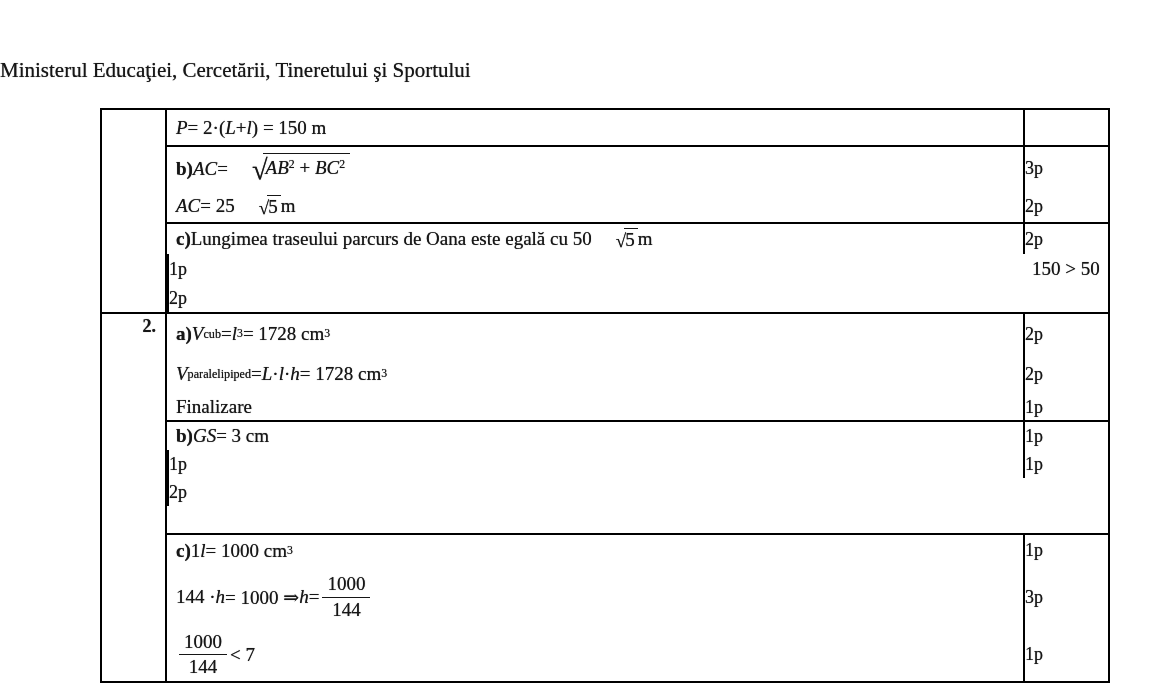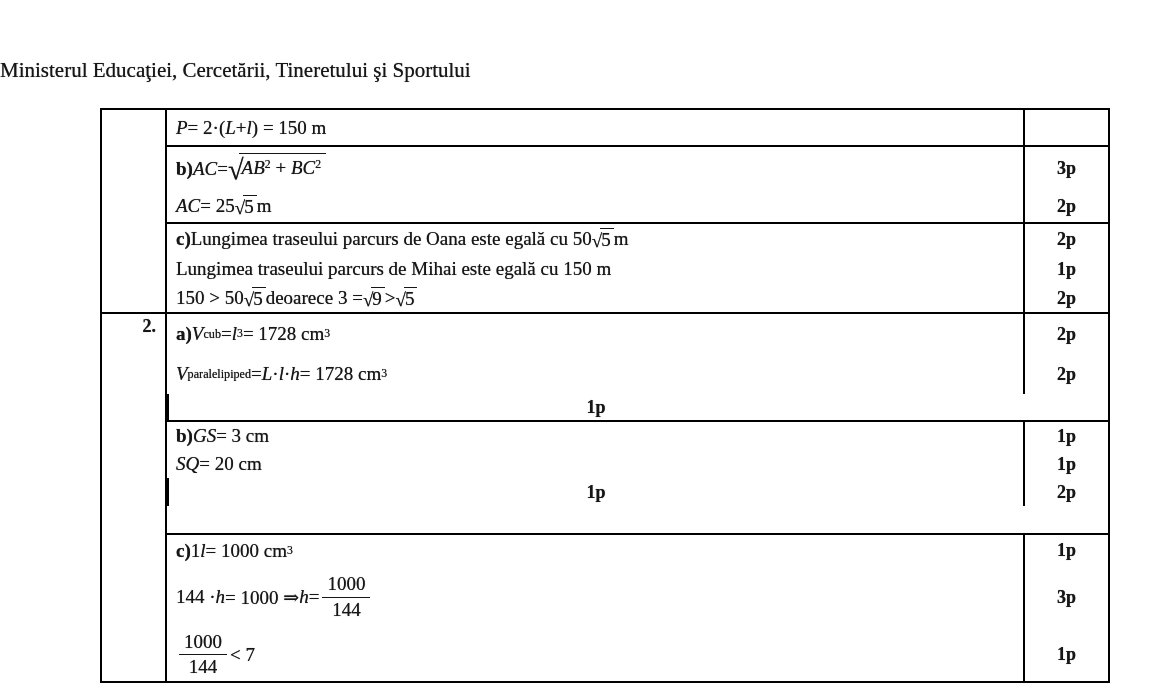--- a/index.html
+++ b/index.html
@@ -58,32 +58,32 @@
     padding-left: 9px;
     font-size: 19px;
     white-space: nowrap;
     overflow: hidden;
   }
   .pcell {
     box-sizing: border-box;
     border-left: 2px solid #000;
     display: flex;
     align-items: center;
-    justify-content: center;
-    font-weight: bold;
+    justify-content: flex-start;
+    font-weight: normal;
     font-size: 18px;
   }
 
   
   .mi { font-style: italic; }
   .mb { font-weight: bold; }
   sup { font-size: 0.62em; line-height: 0; vertical-align: 0.55em; }
   sub { font-size: 0.64em; line-height: 0; vertical-align: -0.28em; }
 
-  .sqrt { white-space: nowrap; }
+  .sqrt { white-space: nowrap; margin-left: 24px; }
   .rad  { display: inline-block; font-style: normal; line-height: 1; vertical-align: -0.06em; }
   .radicand {
     display: inline-block;
     line-height: 1.08;
     border-top: 1.8px solid #161616;
     margin-left: -2px;
     padding: 1px 3px 0 1px;
   }
   .sqrt.big .rad { font-size: 1.5em; vertical-align: -0.18em; margin-right: -3px; }
   .sqrt.big .radicand { line-height: 1.3; padding: 2px 5px 1px 3px; }
@@ -123,21 +123,20 @@
             <div class="fcell"><span class="mi">AC</span> = 25<span class="sqrt"><span class="rad">√</span><span class="radicand">5</span></span> m</div>
             <div class="pcell">
               <span class="pts">2p</span>
             </div>
           </div>
           <div class="rowgroup" style="grid-template-rows: 30px 30px 28px;">
             <div class="fcell"><span class="mb">c) </span>Lungimea traseului parcurs de Oana este egală cu 50<span class="sqrt"><span class="rad">√</span><span class="radicand">5</span></span> m</div>
             <div class="pcell">
               <span class="pts">2p</span>
             </div>
-            <div class="fcell">Lungimea traseului parcurs de Mihai este egală cu 150 m</div>
             <div class="pcell">
               <span class="pts">1p</span>
             </div>
             <div class="fcell">150 &gt; 50<span class="sqrt"><span class="rad">√</span><span class="radicand">5</span></span>  deoarece  3 = <span class="sqrt"><span class="rad">√</span><span class="radicand">9</span></span> &gt; <span class="sqrt"><span class="rad">√</span><span class="radicand">5</span></span></div>
             <div class="pcell">
               <span class="pts">2p</span>
             </div>
           </div>
         </div>
       </div>
@@ -146,30 +145,30 @@
         <div class="qcontent">
           <div class="rowgroup" style="grid-template-rows: 40px 40px 26px;">
             <div class="fcell"><span class="mb">a) </span><span class="mi">V</span><sub>cub</sub> = <span class="mi">l</span><sup>3</sup> = 1728 cm<sup>3</sup></div>
             <div class="pcell">
               <span class="pts">2p</span>
             </div>
             <div class="fcell"><span class="mi">V</span><sub>paralelipiped</sub> = <span class="mi">L</span> · <span class="mi">l</span> · <span class="mi">h</span> = 1728 cm<sup>3</sup></div>
             <div class="pcell">
               <span class="pts">2p</span>
             </div>
+            <div class="fcell">Finalizare</div>
             <div class="pcell">
               <span class="pts">1p</span>
             </div>
           </div>
           <div class="rowgroup" style="grid-template-rows: 28px 28px 28px 27px;">
             <div class="fcell"><span class="mb">b) </span><span class="mi">GS</span> = 3 cm</div>
             <div class="pcell">
               <span class="pts">1p</span>
             </div>
-            <div class="fcell"><span class="mi">SQ</span> = 20 cm</div>
             <div class="pcell">
               <span class="pts">1p</span>
             </div>
             <div class="pcell">
               <span class="pts">1p</span>
             </div>
             <div class="pcell">
               <span class="pts">2p</span>
             </div>
           </div>

